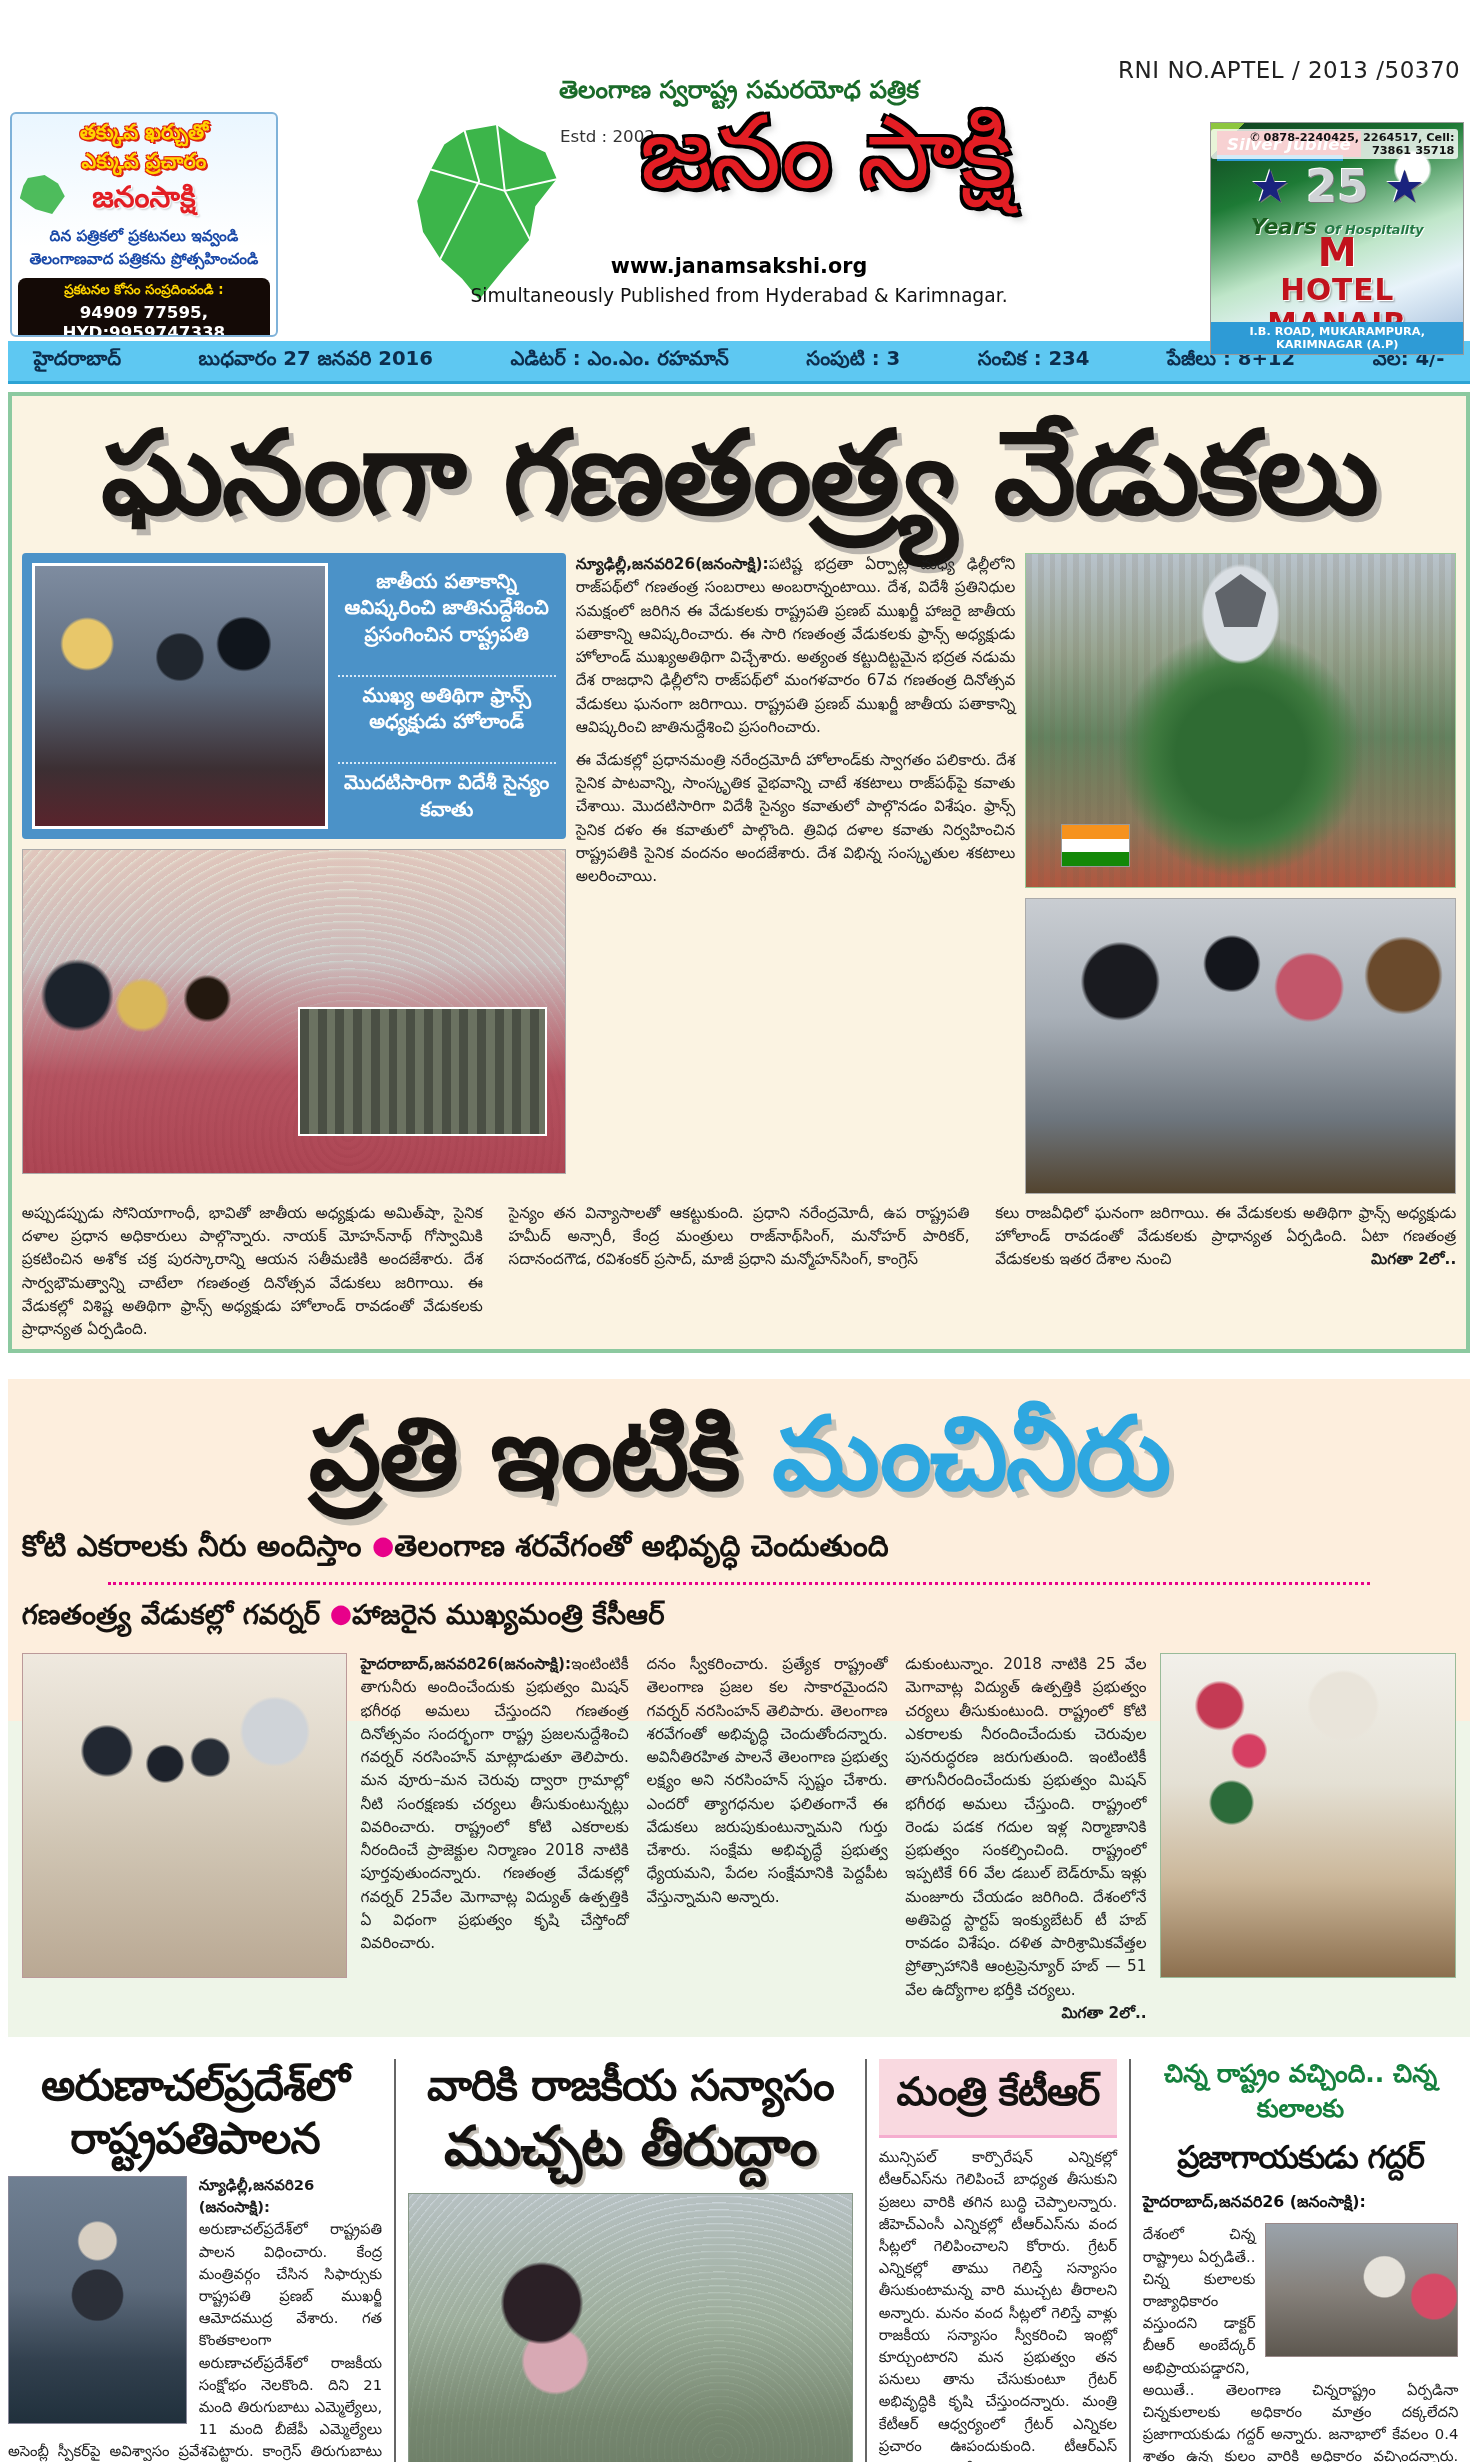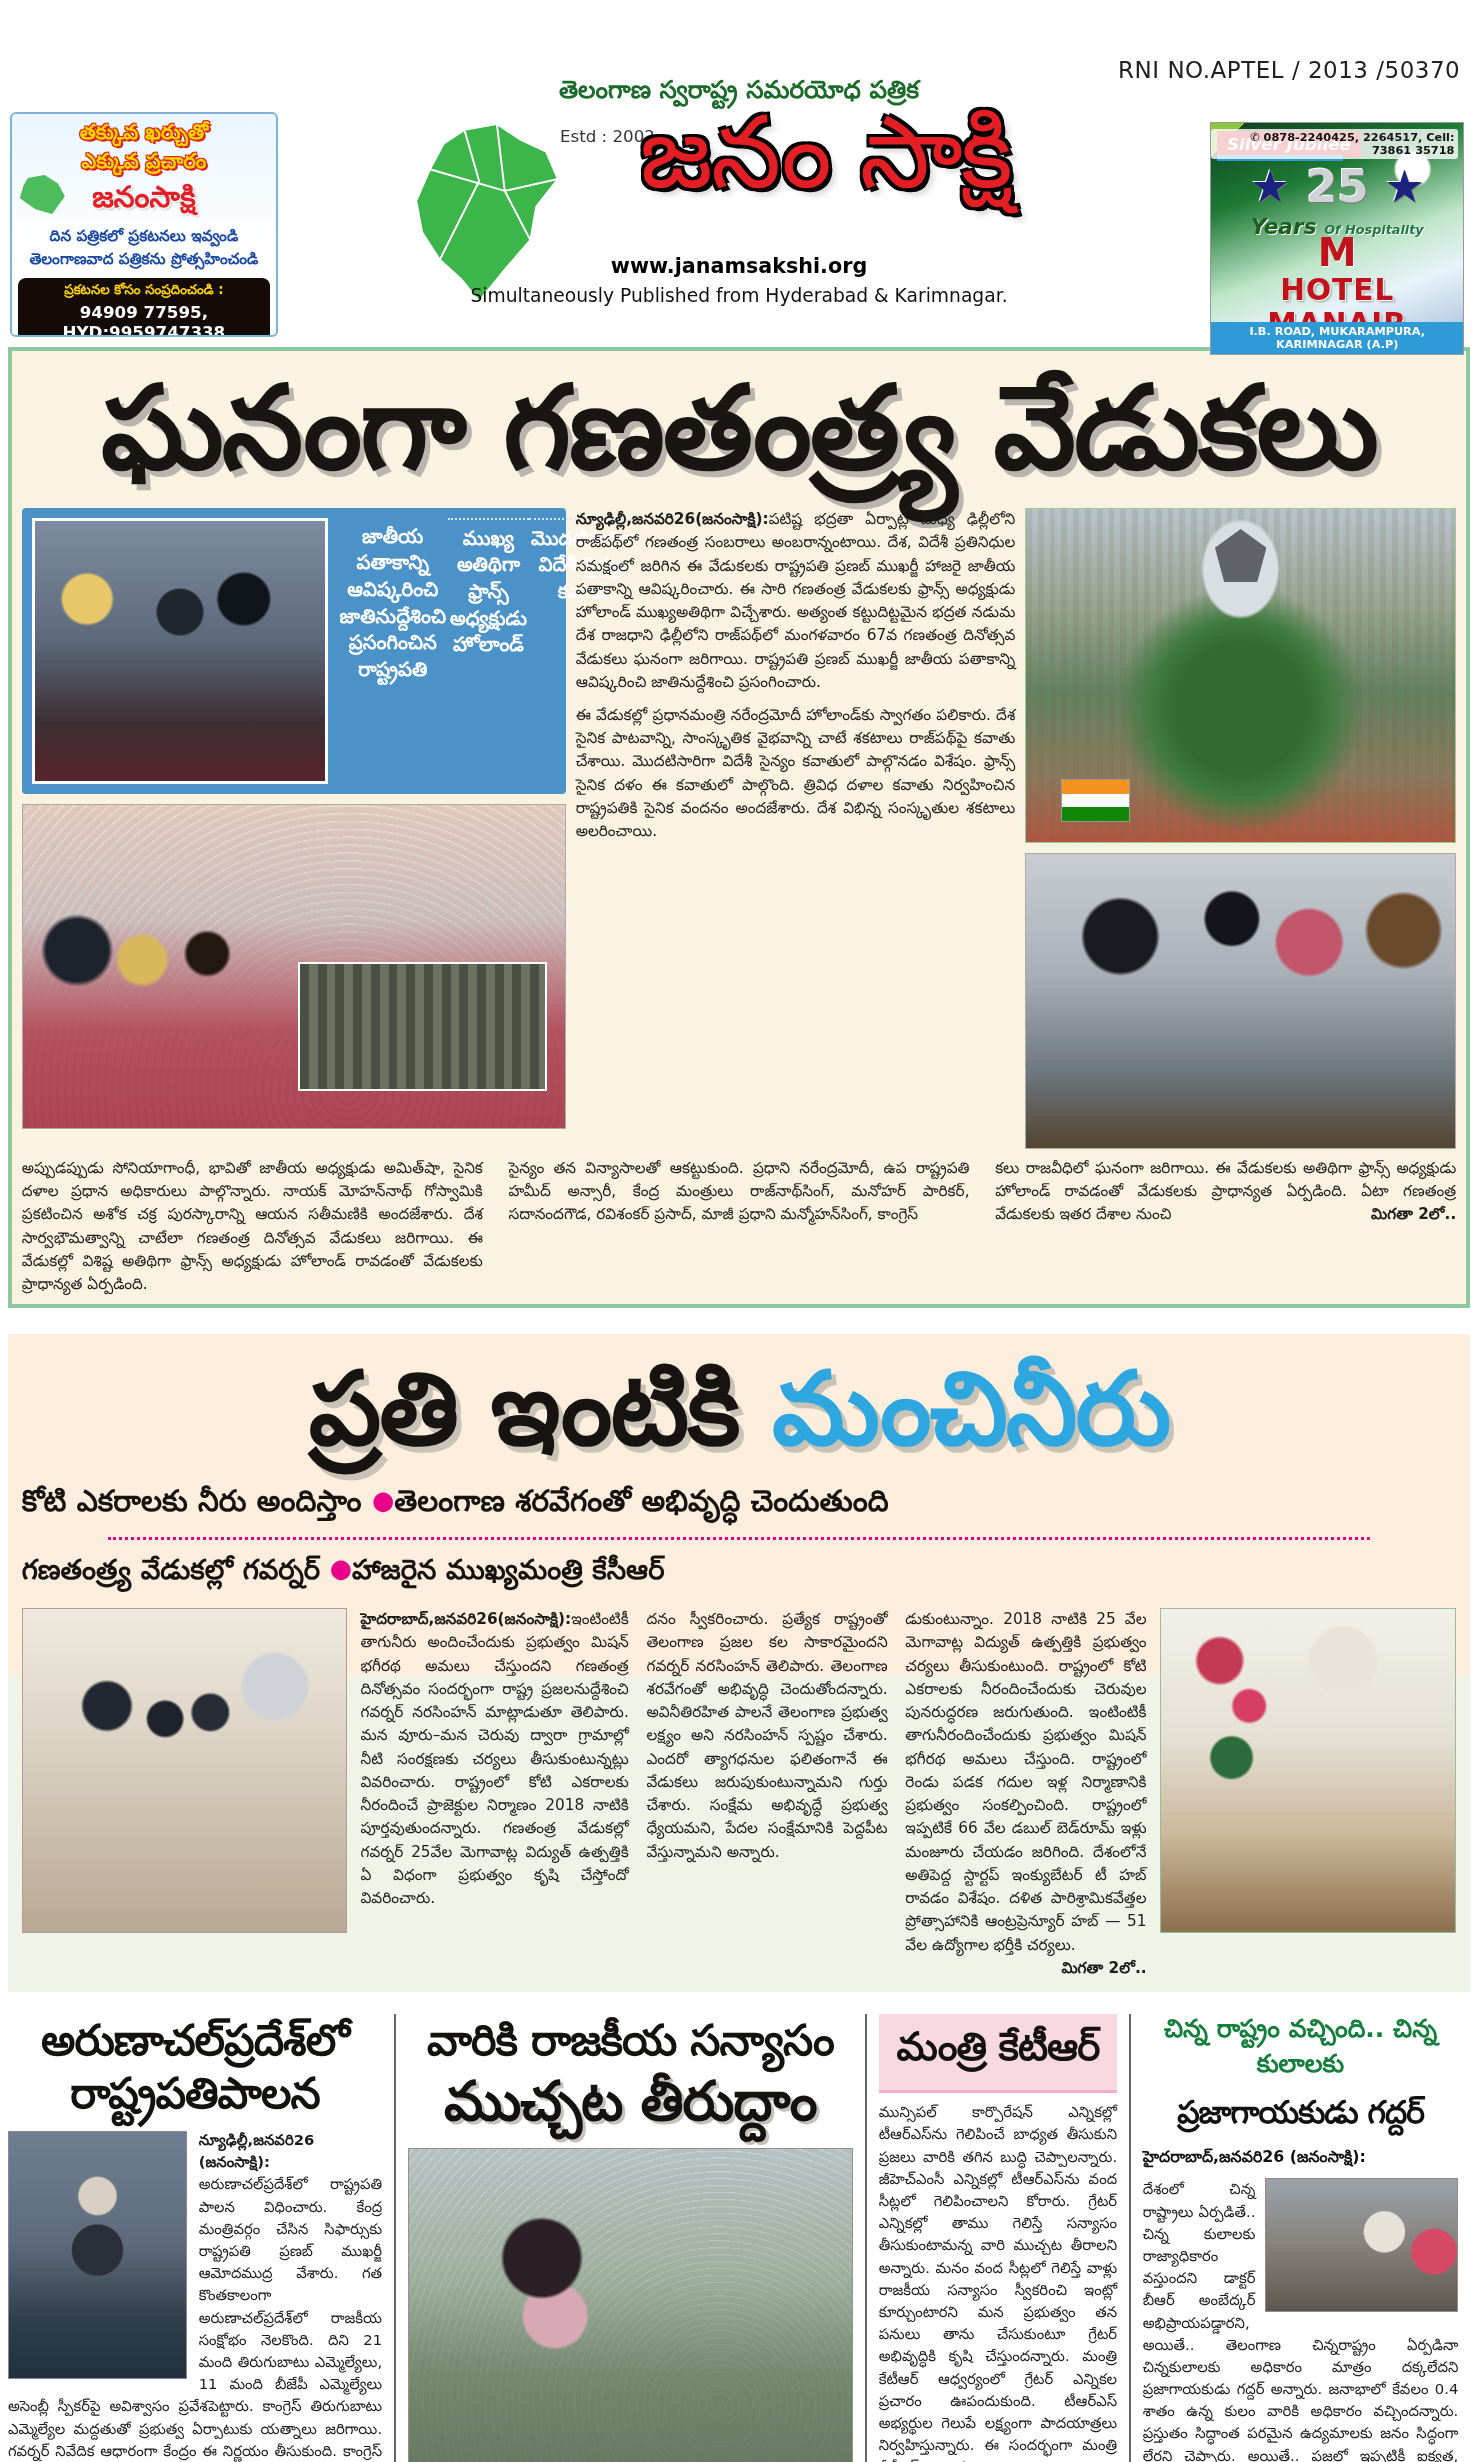--- a/index.html
+++ b/index.html
@@ -48,21 +48,21 @@
   .dateline { display:flex; justify-content:space-between; align-items:center; background:#5ec8f2; border-bottom:3px solid #2da3d4; height:43px; padding:0 25.6px; margin-top:2px; }
   .dateline span { font-size:19.7px; font-weight:bold; color:#0c2d4d; white-space:nowrap; }
 
   
   .lead-section { border:4.9px solid #8cc9a0; background:#fbf3e2; margin-top:7.9px; padding:5.9px 9.9px 7.9px; }
   .lead-headline { text-align:center; font-size:116px; font-weight:bold; letter-spacing:-2px; color:#181512; line-height:1.22; text-shadow:4.9px 5.9px 0 #b9b4ad; }
   .lead-grid { display:flex; gap:9.9px; margin-top:9.9px; }
   .lead-left { width:544px; flex:none; }
   .blue-panel { background:#4b92c8; border-radius:3.9px; padding:9.9px; display:flex; gap:9.9px; height:286px; }
   .blue-panel .photo { width:296px; flex:none; border:3px solid #fff; }
-  .lead-subheads { flex:1; display:flex; flex-direction:row; justify-content:space-between; }
+  .lead-subheads { flex:1; display:flex; flex-direction:column; justify-content:space-between; }
   .lead-subhead { color:#fff; font-weight:bold; font-size:19.7px; text-align:center; line-height:1.35; padding:5.9px 2px; }
   .lead-subhead + .lead-subhead { border-top:2px dotted #d7e9f7; }
   .photo { background:#cfd8dc; position:relative; overflow:hidden; }
   .photo-dais1 { height:100%; background:
       radial-gradient(circle at 18% 30%, #e8c76a 0 8%, transparent 9%),
       radial-gradient(circle at 50% 35%, #20262e 0 10%, transparent 11%),
       radial-gradient(circle at 72% 30%, #10151c 0 9%, transparent 10%),
       linear-gradient(180deg,#7e8ca0 0%, #5d6a7c 45%, #3c2f33 78%, #59242c 100%); }
   .photo-dais2 { height:325px; margin-top:9.9px; border:1px solid #aaa; background:
       radial-gradient(circle at 10% 45%, #1c232c 0 6%, transparent 7%),
@@ -190,20 +190,29 @@
       <div class="jubilee-bar"></div>
       <div class="phones">✆ 0878-2240425, 2264517, Cell: 73861 35718</div>
       <div class="years25"><span class="star">★</span> <span>25</span> <span class="star">★</span></div>
       <div class="years-word"><span>Years</span> <span class="hosp">Of Hospitality</span></div>
       <div class="mlogo">M</div>
       <div class="hname">HOTEL MANAIR</div>
       <div class="haddr">I.B. ROAD, MUKARAMPURA, KARIMNAGAR (A.P)</div>
     </div>
   </header>
 
+  <div class="dateline">
+      <span>హైదరాబాద్</span>
+      <span>బుధవారం 27  జనవరి 2016</span>
+      <span>ఎడిటర్ : ఎం.ఎం. రహమాన్</span>
+      <span>సంపుటి :  3</span>
+      <span>సంచిక : 234</span>
+      <span>పేజీలు : 8+12</span>
+      <span>వెల: 4/-</span>
+    </div>
 
   <section class="lead-section">
     <h1 class="lead-headline">ఘనంగా గణతంత్ర్య వేడుకలు</h1>
 
     <div class="lead-grid">
       <div class="lead-left">
         <div class="blue-panel">
           <div class="photo photo-dais1"></div>
           <div class="lead-subheads">
               <div class="lead-subhead">జాతీయ పతాకాన్ని ఆవిష్కరించి జాతినుద్దేశించి ప్రసంగించిన రాష్ట్రపతి</div>

